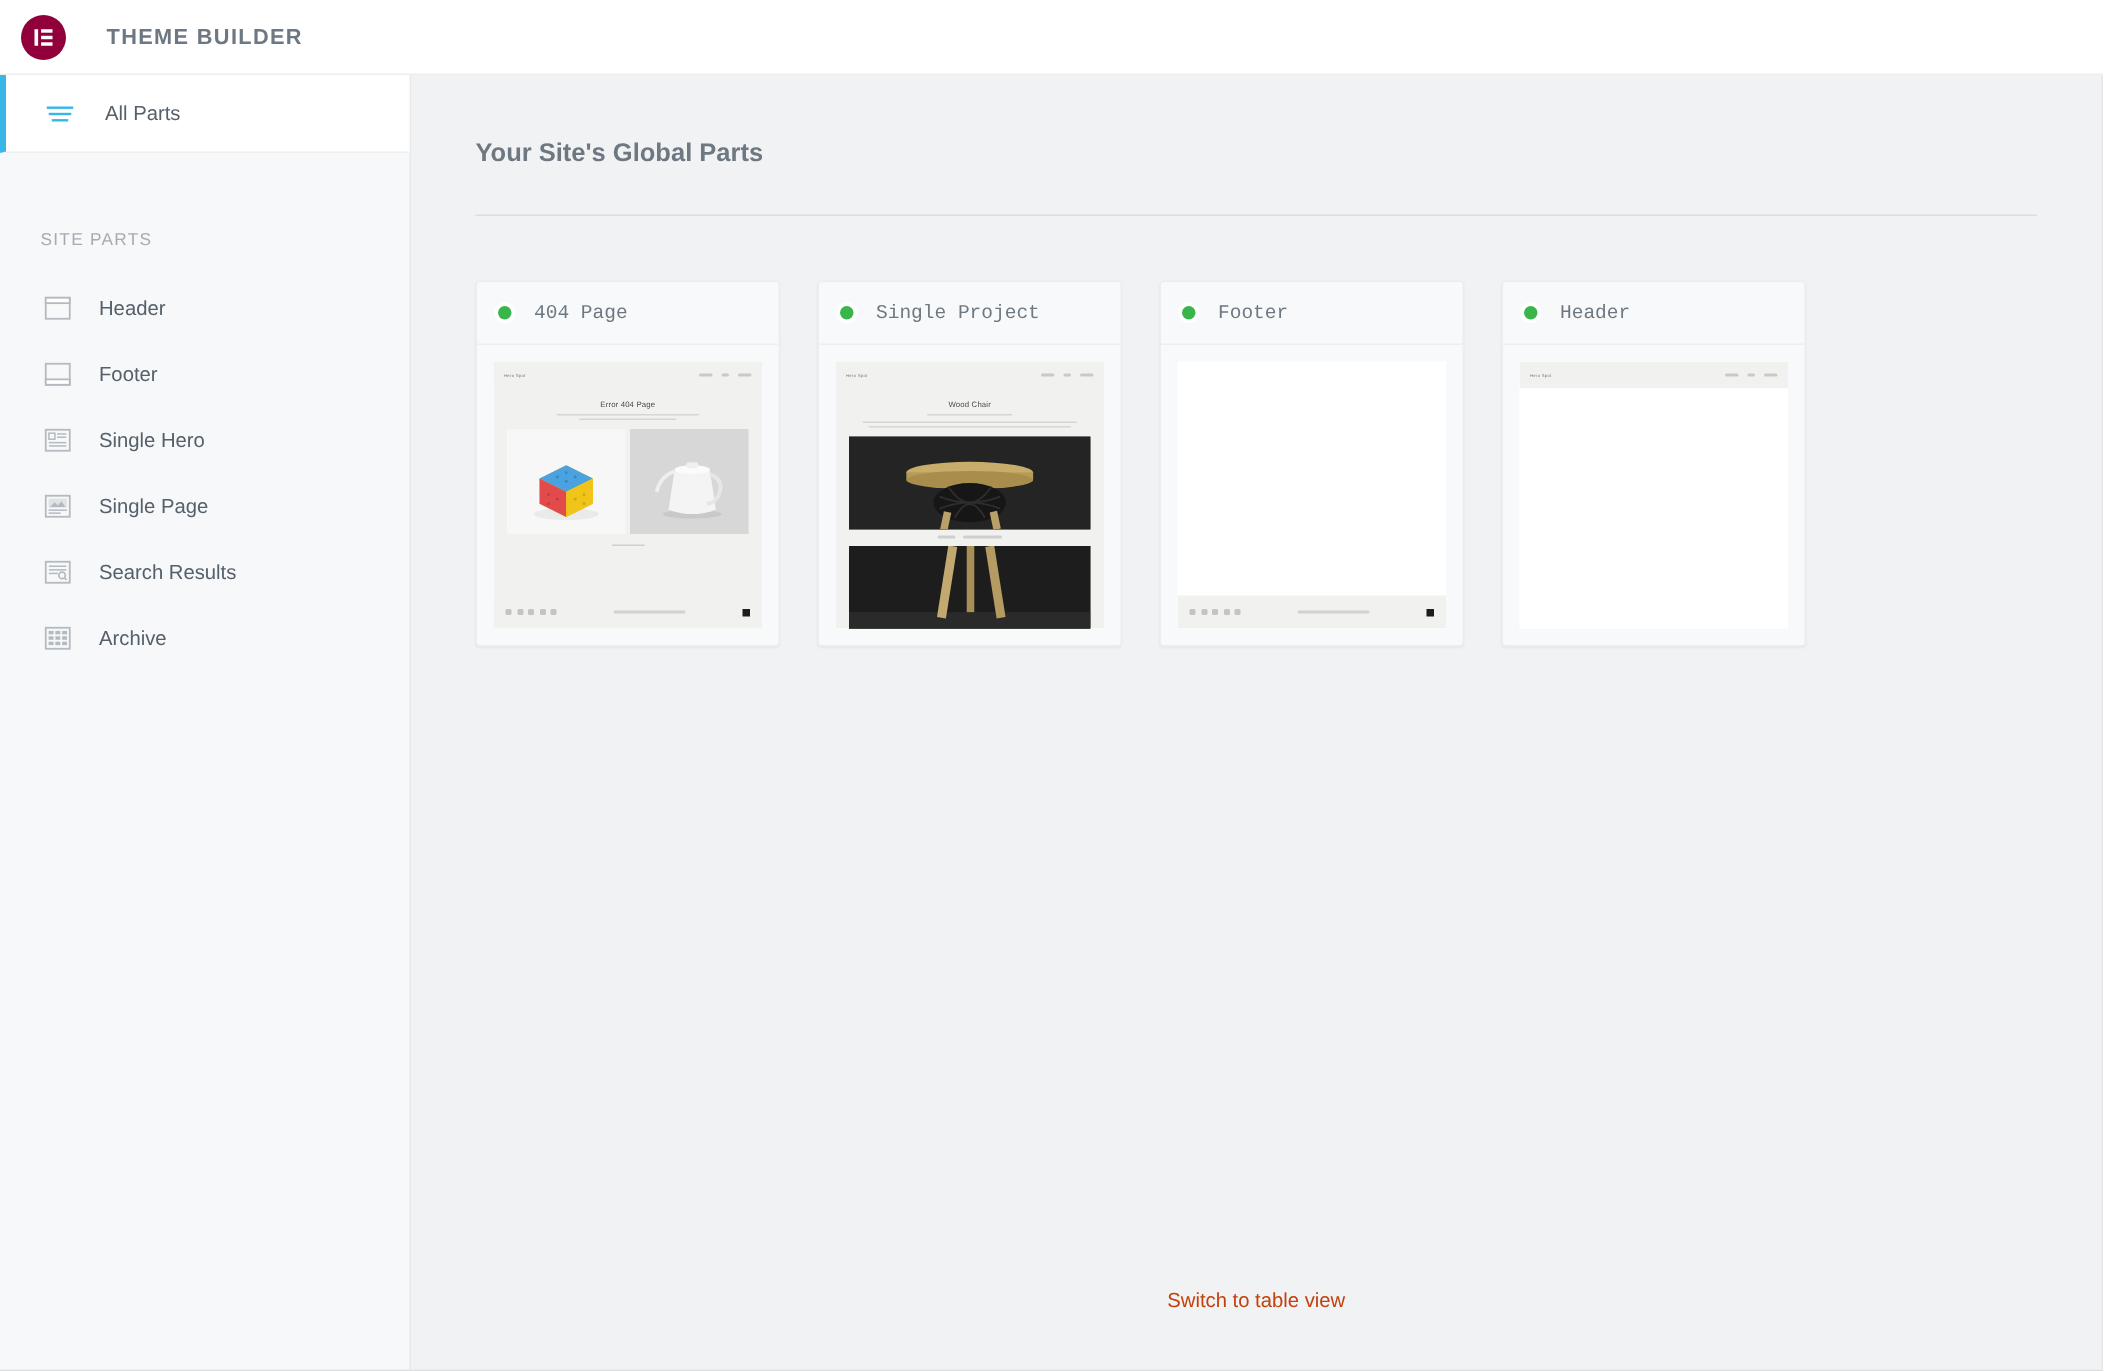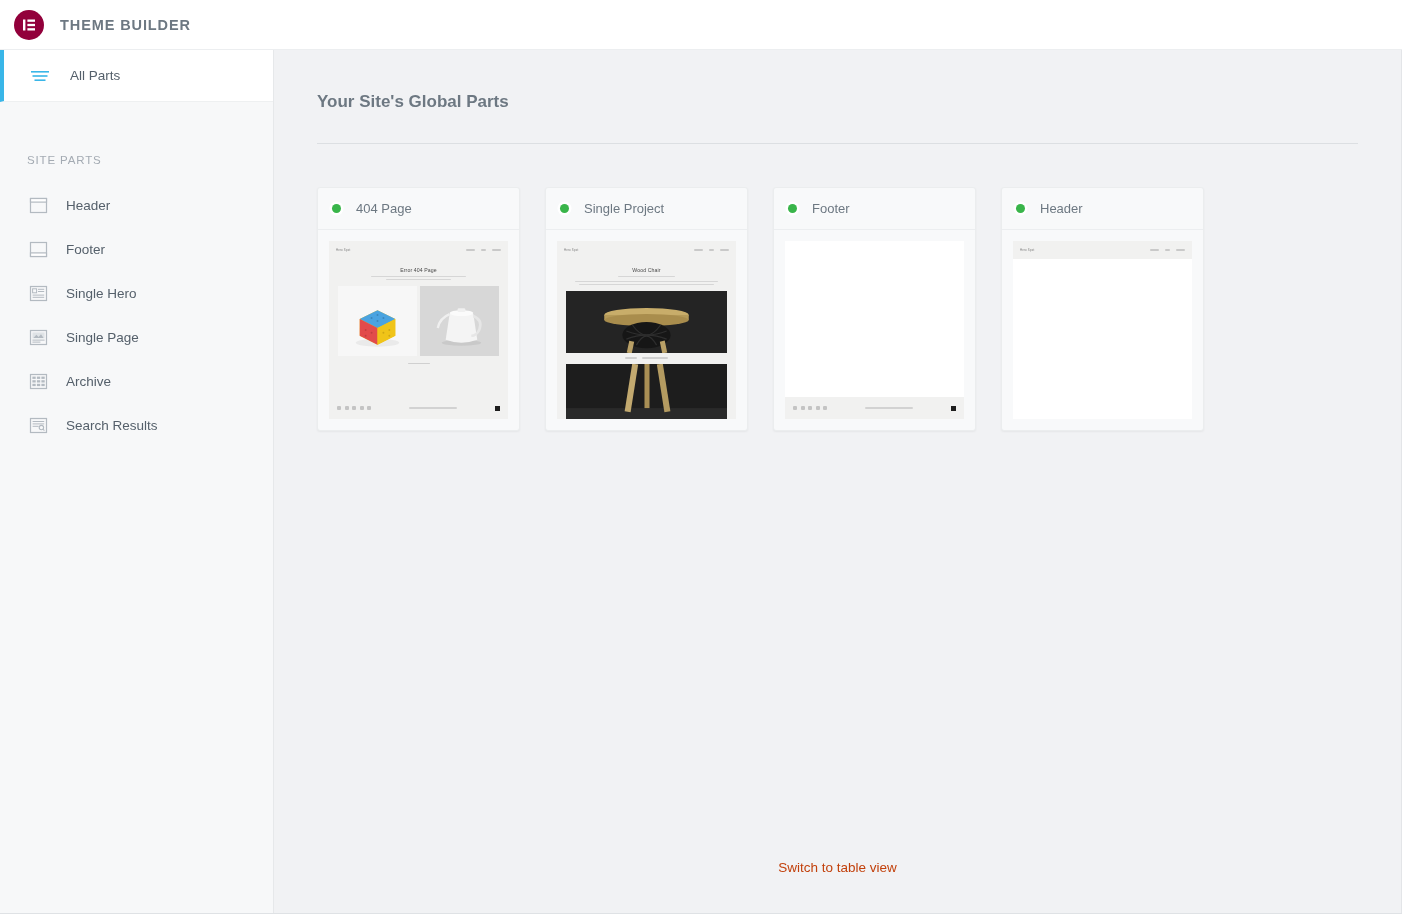--- a/index.html
+++ b/index.html
@@ -21,21 +21,21 @@
     position: relative; z-index: 5;
   }
   .logo-circle {
     width: 30px; height: 30px; border-radius: 50%;
     background: #92003b;
     display: flex; align-items: center; justify-content: center;
     flex: 0 0 auto;
   }
   .logo-mark { display: block; }
   .topbar-title {
-    margin-left: 16px;
+    margin-left: 27px;
     font-size: 14.5px; font-weight: bold;
     letter-spacing: .9px;
     color: #6d7882;
     text-transform: uppercase;
   }
 
   
   .layout { display: flex; height: 864px; width: 100%; border-radius: 19px; }
 
   
@@ -121,21 +121,21 @@
     padding-left: 14px;
     border-bottom: 1px solid #eceef0;
   }
   .dot {
     width: 9px; height: 9px; border-radius: 50%;
     background: #39b54a;
     box-shadow: 0 0 0 2.5px #ffffff;
     flex: 0 0 auto;
   }
   .card-name {
-    margin-left: 15px; font-size: 13px; color: #6d7882;
+    margin-left: 15px; font-size: 13px; color: #6d7882; font-family: Liberation Mono, monospace;
   }
   .card-thumb {
     margin: 11px; height: 178px;
     background: #ffffff;
     overflow: hidden;
     position: relative;
   }
 
   
   .mini { width: 100%; height: 100%; position: relative; }
@@ -289,54 +289,54 @@
         <span class="ico">
           <svg width="19" height="19" viewBox="0 0 19 19" aria-hidden="true">
             <rect x="1.5" y="2.5" width="16" height="14" fill="none" stroke="#b3bac1" stroke-width="1.2"></rect>
             <rect x="3.4" y="4.4" width="12.2" height="6" fill="#dfe3e6"></rect>
             <path d="M4.4 10 L7.4 6.8 L9.6 9 L12 6.2 L14.6 10 Z" fill="#b3bac1"></path>
             <rect x="3.4" y="11.6" width="12.2" height="1" fill="#b3bac1"></rect>
             <rect x="3.4" y="13.6" width="8" height="1" fill="#b3bac1"></rect>
           </svg>
         </span>
         <span class="lbl">Single Page</span>
+      </div>
+
+      <div class="nav-item">
+        <span class="ico">
+          <svg width="19" height="19" viewBox="0 0 19 19" aria-hidden="true">
+            <rect x="1.5" y="2.5" width="16" height="14" fill="none" stroke="#b3bac1" stroke-width="1.2"></rect>
+            <rect x="3.6" y="5" width="11.6" height="1" fill="#b3bac1"></rect>
+            <rect x="3.6" y="7.4" width="11.6" height="1" fill="#b3bac1"></rect>
+            <rect x="3.6" y="9.8" width="6" height="1" fill="#b3bac1"></rect>
+            <circle cx="12.4" cy="11.6" r="2.2" fill="none" stroke="#b3bac1" stroke-width="1.1"></circle>
+            <line x1="14" y1="13.2" x2="15.4" y2="14.6" stroke="#b3bac1" stroke-width="1.1"></line>
+          </svg>
+        </span>
+        <span class="lbl">Search Results</span>
       </div>
 
       <div class="nav-item">
         <span class="ico">
           <svg width="19" height="19" viewBox="0 0 19 19" aria-hidden="true">
             <rect x="1.5" y="2.5" width="16" height="14" fill="none" stroke="#b3bac1" stroke-width="1.2"></rect>
             <g fill="#b3bac1">
               <rect x="3.4" y="4.6" width="3.3" height="2.3"></rect>
               <rect x="7.9" y="4.6" width="3.3" height="2.3"></rect>
               <rect x="12.4" y="4.6" width="3.3" height="2.3"></rect>
               <rect x="3.4" y="8.2" width="3.3" height="2.3"></rect>
               <rect x="7.9" y="8.2" width="3.3" height="2.3"></rect>
               <rect x="12.4" y="8.2" width="3.3" height="2.3"></rect>
               <rect x="3.4" y="11.8" width="3.3" height="2.3"></rect>
               <rect x="7.9" y="11.8" width="3.3" height="2.3"></rect>
               <rect x="12.4" y="11.8" width="3.3" height="2.3"></rect>
             </g>
           </svg>
         </span>
         <span class="lbl">Archive</span>
-      </div>
-
-      <div class="nav-item">
-        <span class="ico">
-          <svg width="19" height="19" viewBox="0 0 19 19" aria-hidden="true">
-            <rect x="1.5" y="2.5" width="16" height="14" fill="none" stroke="#b3bac1" stroke-width="1.2"></rect>
-            <rect x="3.6" y="5" width="11.6" height="1" fill="#b3bac1"></rect>
-            <rect x="3.6" y="7.4" width="11.6" height="1" fill="#b3bac1"></rect>
-            <rect x="3.6" y="9.8" width="6" height="1" fill="#b3bac1"></rect>
-            <circle cx="12.4" cy="11.6" r="2.2" fill="none" stroke="#b3bac1" stroke-width="1.1"></circle>
-            <line x1="14" y1="13.2" x2="15.4" y2="14.6" stroke="#b3bac1" stroke-width="1.1"></line>
-          </svg>
-        </span>
-        <span class="lbl">Search Results</span>
       </div>
 
 
     </div>
   </div>
 
   <div class="main">
     <div class="main-inner">
       <div class="page-title">Your Site's Global Parts</div>
       <div class="title-rule"></div>

